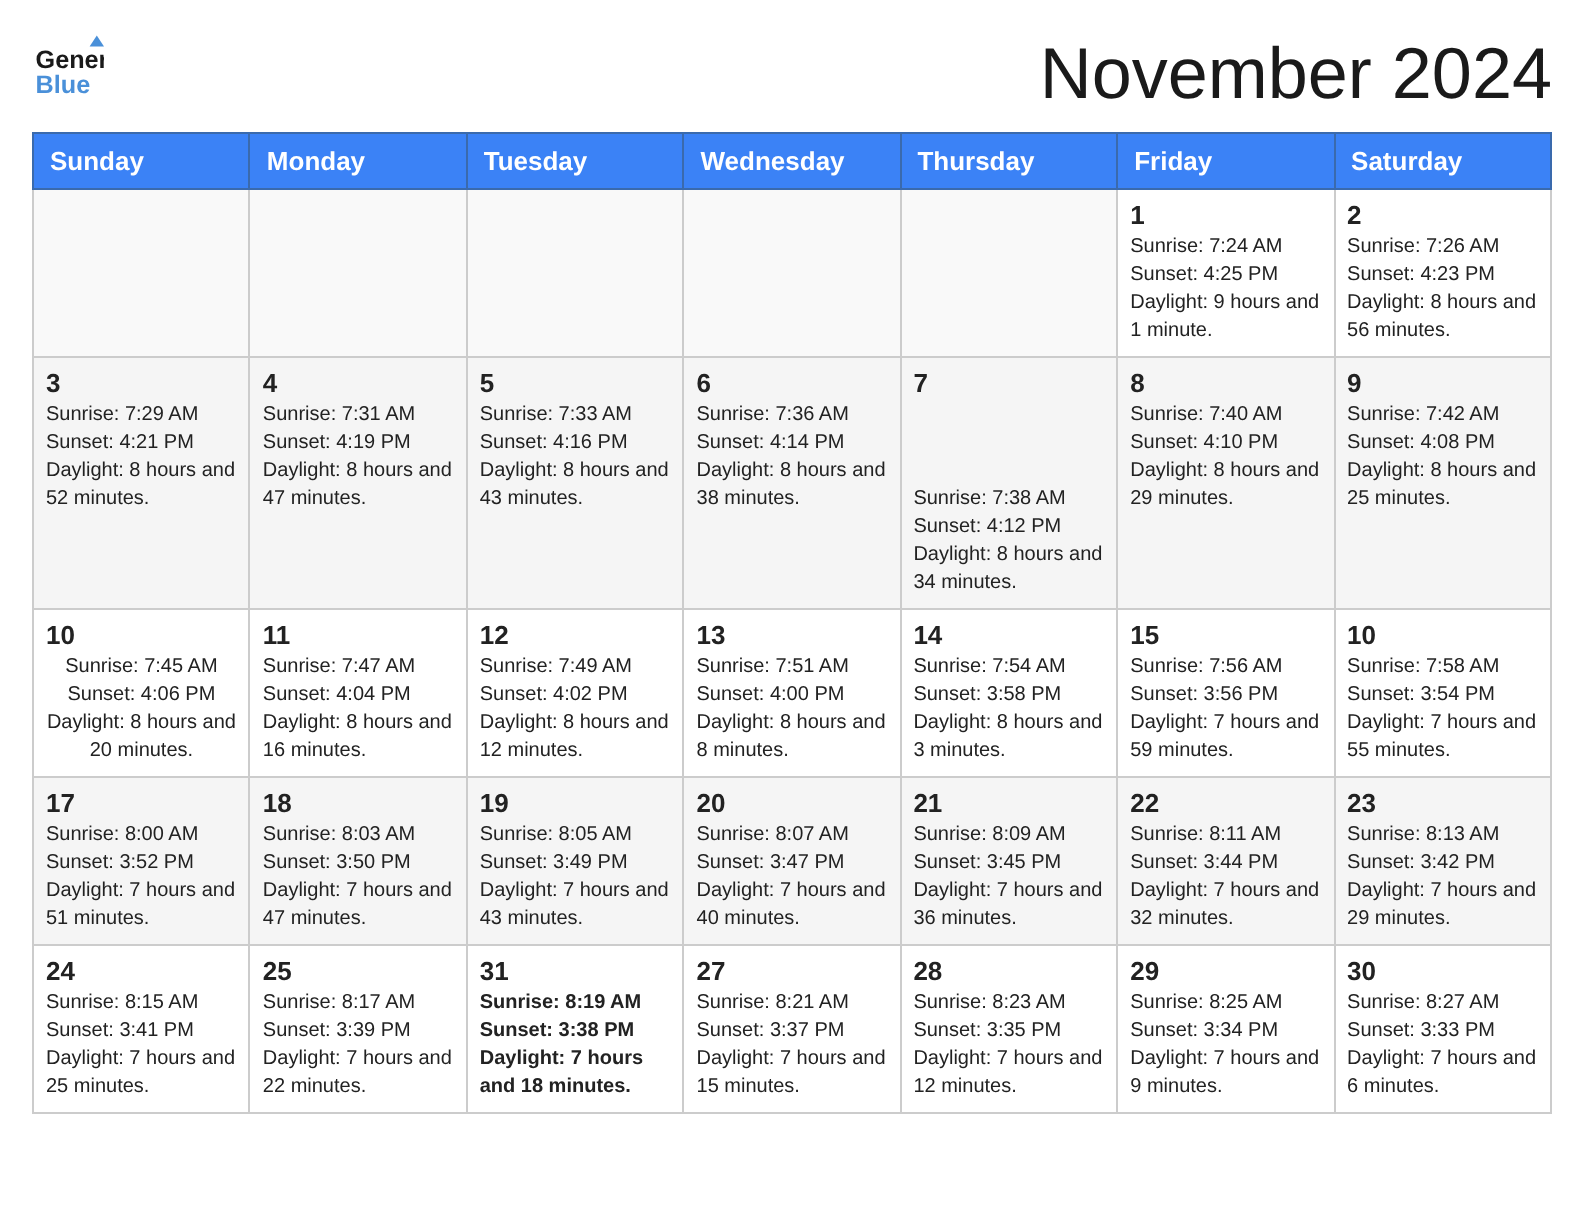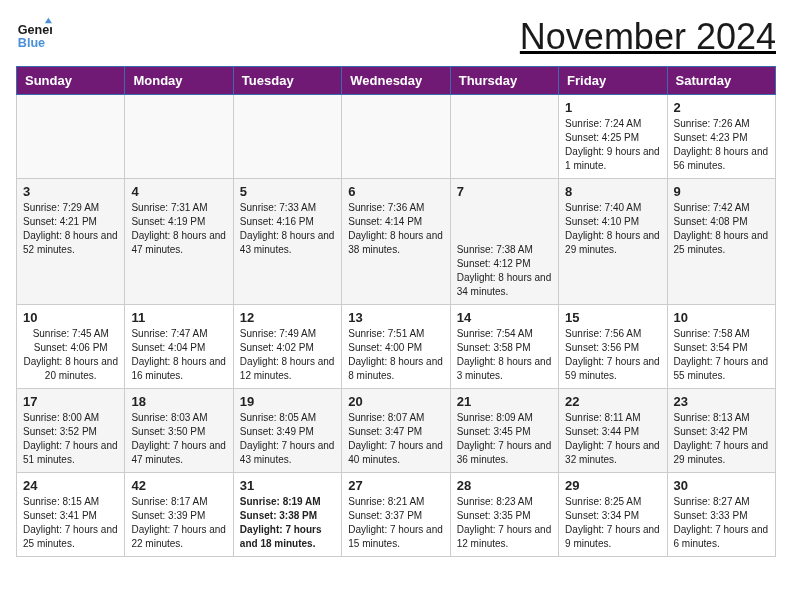--- a/index.html
+++ b/index.html
@@ -20,21 +20,20 @@
       display: flex;
       align-items: center;
       gap: 4px;
     }
     .logo-icon {
       width: 36px;
       height: 36px;
     }
     .title-block {
       text-align: right;
-      text-decoration: underline;
     }
     .month-title {
       font-size: 36px;
       font-weight: normal;
       color: #1a1a1a;
     }
     .location {
       font-size: 16px;
       color: #333;
     }
@@ -75,21 +74,21 @@
       line-height: 1.4;
       color: #222;
     }
     tr:nth-child(even) td {
       background-color: #f5f5f5;
     }
     tr:nth-child(odd) td {
       background-color: #ffffff;
     }
     .calendar thead tr th {
-      background-color: #701a75;
+      background-color: #3b82f6;
     }
   </style>
 </head>
 <body>
 
 <div class="header">
   <div class="logo">
     <svg class="logo-icon" viewBox="0 0 40 40">
       <text x="2" y="20" font-size="14" font-weight="bold" fill="#1a1a1a">General</text>
       <text x="2" y="34" font-size="14" font-weight="bold" fill="#4a90d9">Blue</text>
@@ -266,21 +265,21 @@
         </td>
       </tr>
       <tr>
         <td>
           <span class="day-num">24</span>
           <div class="day-info" style="white-space: pre-line;">Sunrise: 8:15 AM
 Sunset: 3:41 PM
 Daylight: 7 hours and 25 minutes.</div>
         </td>
         <td>
-          <span class="day-num">42</span>
+          <span class="day-num">25</span>
           <div class="day-info" style="white-space: pre-line;">Sunrise: 8:17 AM
 Sunset: 3:39 PM
 Daylight: 7 hours and 22 minutes.</div>
         </td>
         <td>
           <span class="day-num">31</span>
           <div class="day-info" style="white-space: pre-line; font-weight: bold;">Sunrise: 8:19 AM
 Sunset: 3:38 PM
 Daylight: 7 hours and 18 minutes.</div>
         </td>

